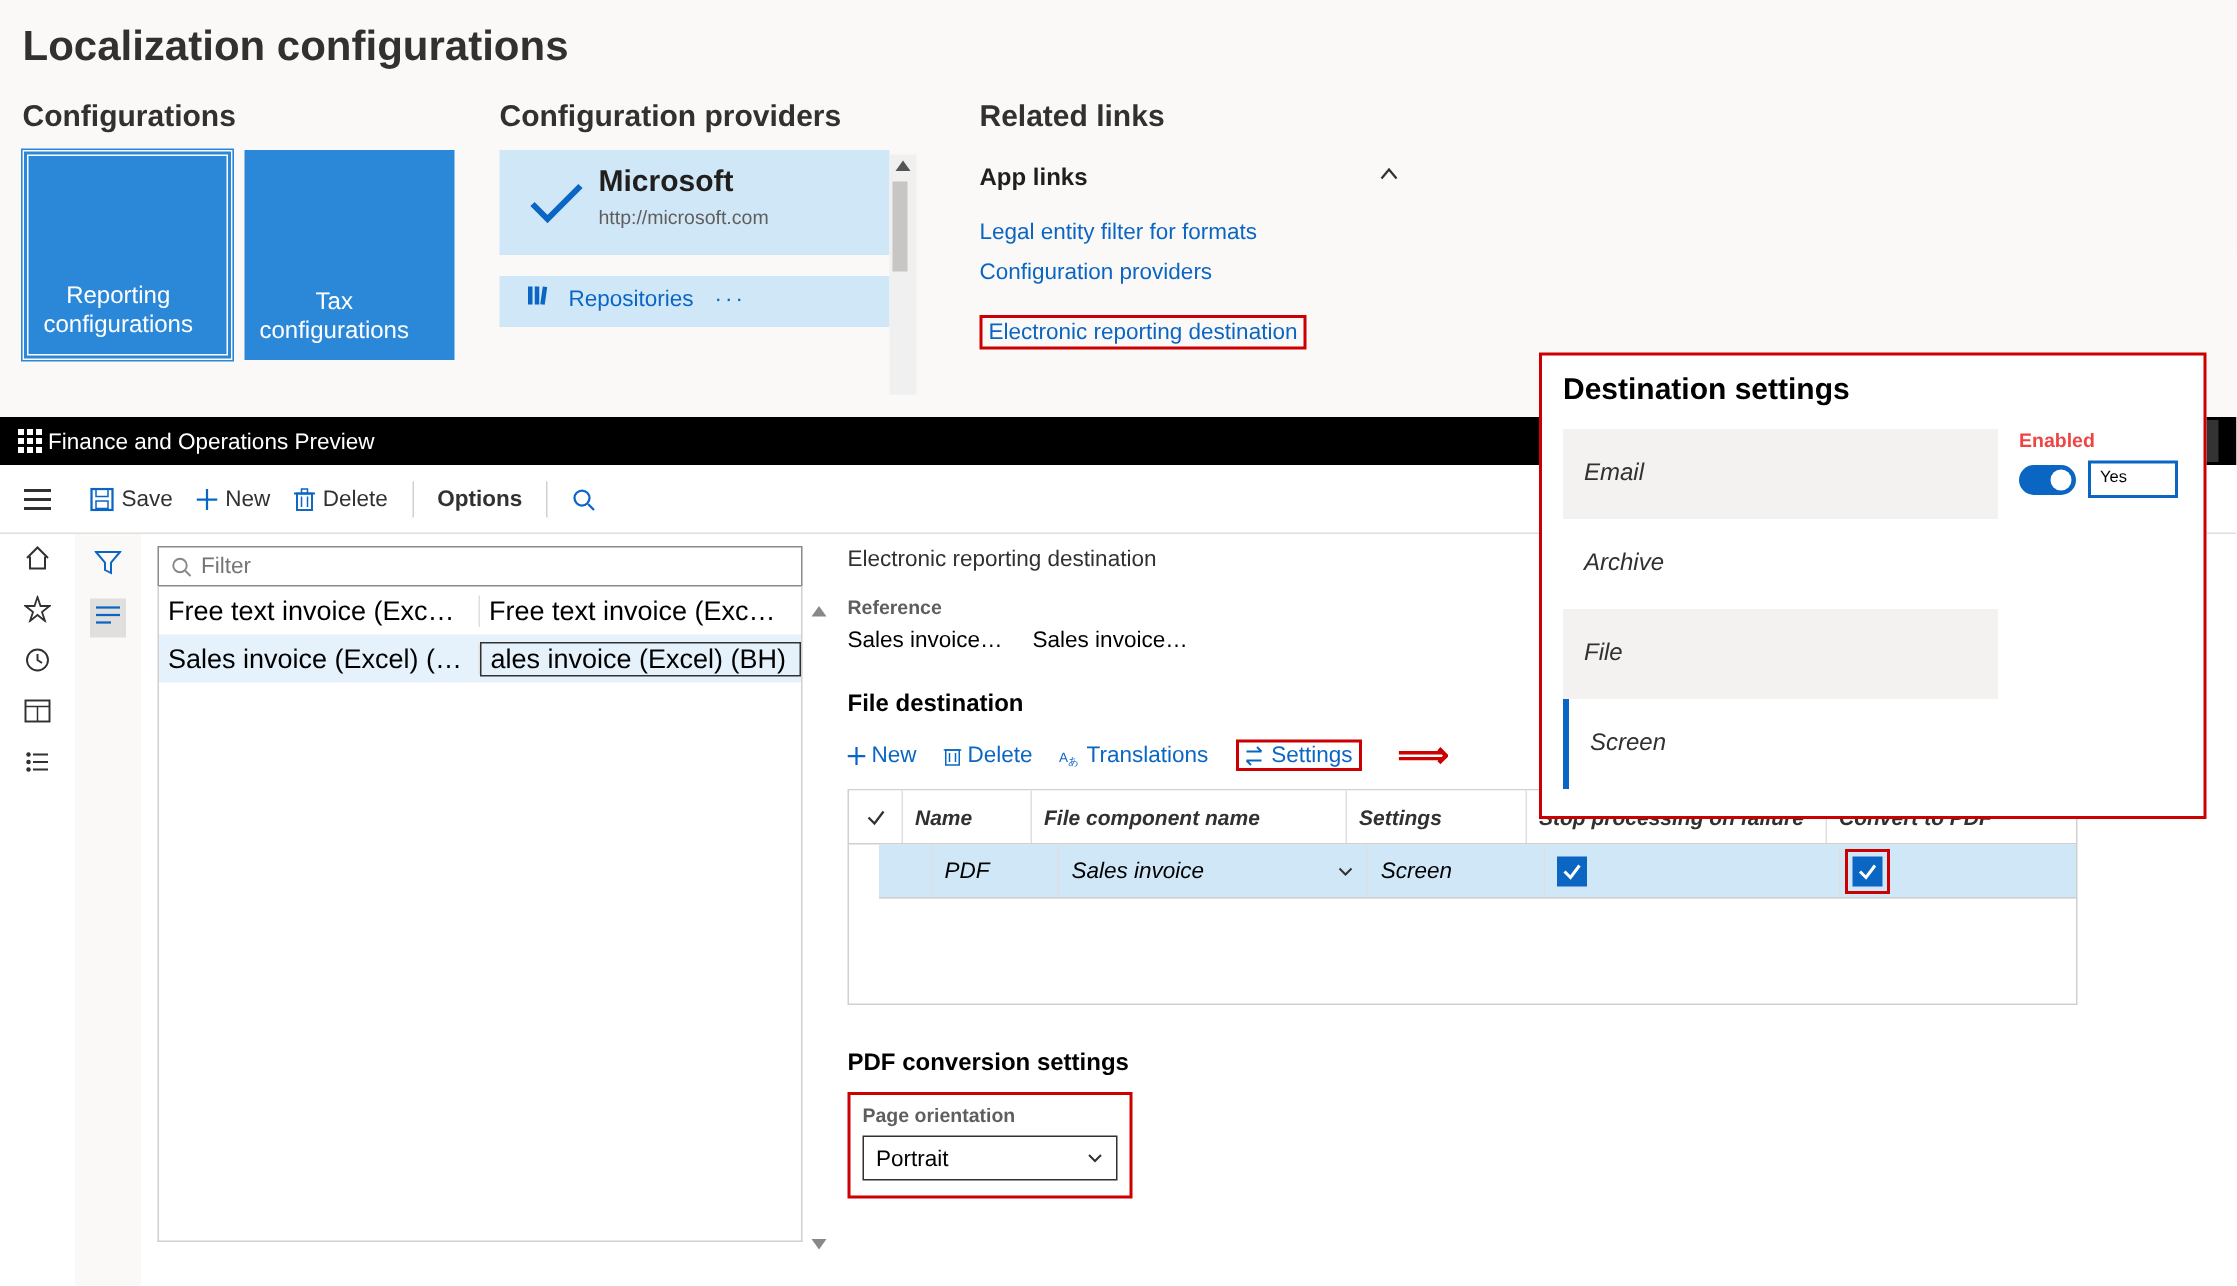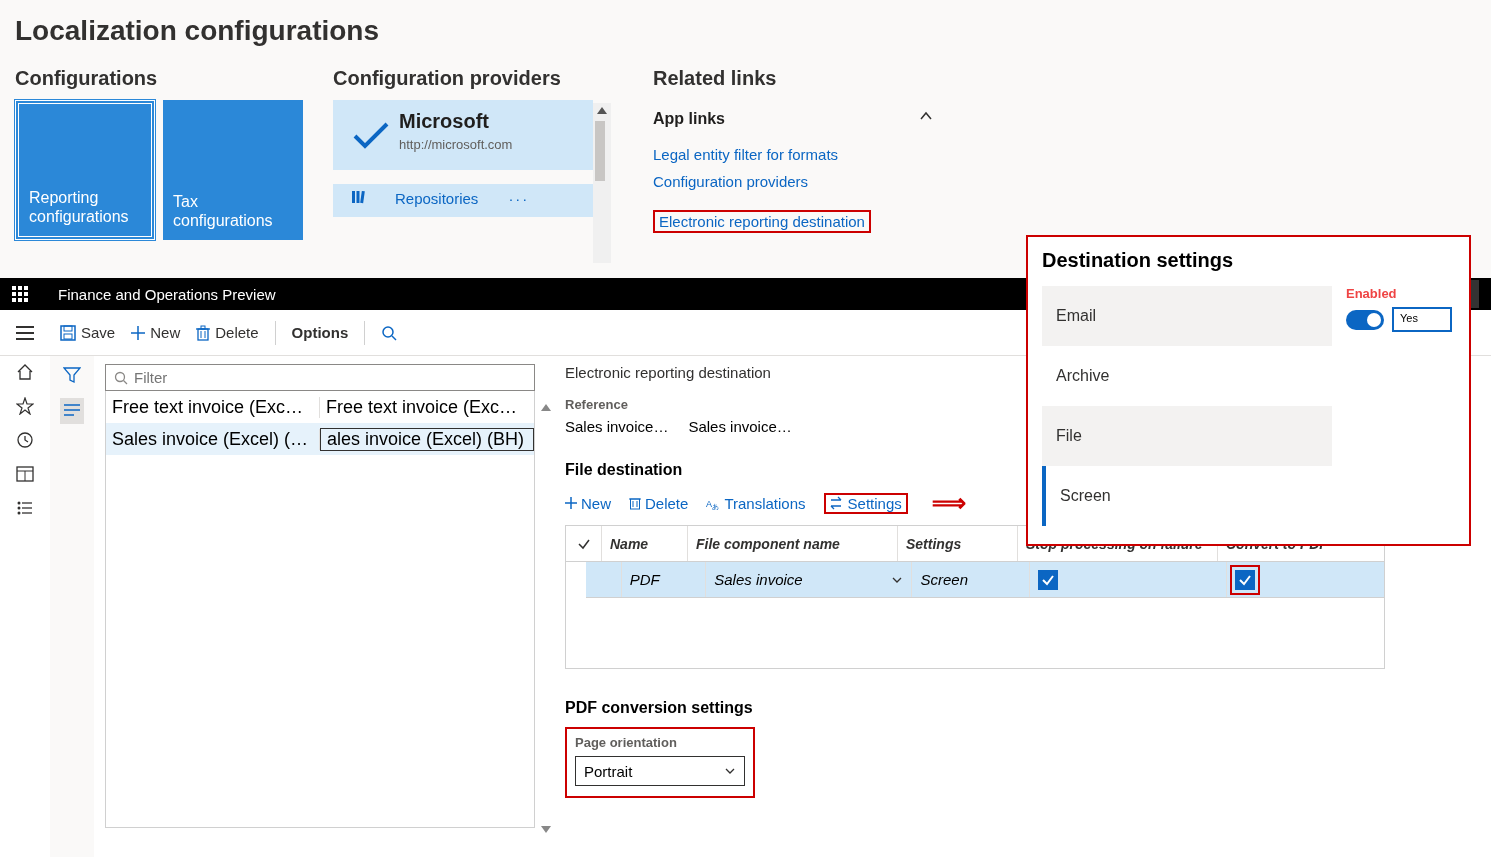--- a/index.html
+++ b/index.html
@@ -8,42 +8,42 @@
 
 .top-section { padding: 15px 15px 0 15px; background: #faf9f8; height: 278px; }
 .page-title { font-size: 28px; font-weight: 600; color: #323130; margin-bottom: 20px; }
 .top-cols { display: flex; gap: 30px; }
 
 
 .col-config h2, .col-providers h2, .col-links h2 { font-size: 20px; font-weight: 600; color: #323130; margin-bottom: 10px; }
 .tiles { display: flex; gap: 8px; }
 .tile { width: 140px; height: 140px; background: #2b88d8; color: #fff; display: flex; align-items: flex-end; padding: 10px; font-size: 16px; line-height: 1.2; position: relative; }
 .tile.active { border: 4px double #fff; outline: 1px solid #2b88d8; }
-.tile .tile-label { white-space: pre-line; }
+.tile .tile-label { white-space: pre-line; text-align: center; }
 
 
 .col-providers { position: relative; }
 .provider-box { display: flex; align-items: flex-start; padding: 10px 18px; background: #d0e7f8; width: 260px; gap: 8px; }
 .provider-check { width: 40px; height: 50px; display:flex; align-items:center; justify-content:center; }
 .provider-info { flex: 1; }
 .provider-name { font-size: 20px; font-weight: 600; color: #201f1e; }
 .provider-url { font-size: 13px; color: #605e5c; margin-top: 4px; }
-.provider-actions { display: flex; align-items: center; gap: 30px; margin-top: 14px; color: #0b66c3; font-size: 15px; background:#d0e7f8; width:260px; padding: 6px 18px 10px 18px;}
+.provider-actions { display: flex; align-items: center; gap: 14px; margin-top: 14px; color: #0b66c3; font-size: 15px; background:#d0e7f8; width:260px; padding: 6px 18px 10px 18px;}
 .prov-scroll { position:absolute; right:-18px; top:36px; height:160px; width:18px; background:#f0f0f0;}
 .prov-scroll .arrup{ width:0;height:0;border-left:5px solid transparent;border-right:5px solid transparent;border-bottom:7px solid #555; position:absolute; top:4px; left:4px;}
 .prov-scroll .thumb{ position:absolute; top:18px; left:2px; width:10px; height:60px; background:#c8c6c4;}
 
 
 .col-links h3 { font-size: 16px; font-weight: 600; color: #201f1e; margin-top: 10px; margin-bottom: 8px;}
 .col-links .app-links-header { display:flex; justify-content:space-between; align-items:center; width:280px;}
 .link-item { font-size: 15px; color: #0b66c3; margin: 10px 0; display:block; cursor:pointer; }
 .link-highlight { border: 2px solid #cc0000; display:inline-block; padding: 1px 4px; }
 
 
-.app-bar { position: absolute; top: 278px; left: 0; right: 0; height: 32px; background: #000; color: #fff; display: flex; align-items: center; padding: 0 12px; gap: 30px; }
+.app-bar { position: absolute; top: 278px; left: 0; right: 0; height: 32px; background: #000; color: #fff; display: flex; align-items: center; padding: 0 12px; gap: 4px; }
 .waffle { display:grid; grid-template-columns: repeat(3, 4px); grid-template-rows: repeat(3, 4px); gap: 2px;}
 .waffle span { width:4px; height:4px; background:#fff; }
 .app-name { font-size: 15px; }
 .search-wrap { margin-left: auto; display: flex; align-items: center; gap: 8px; background: #333; height: 28px; padding: 0 10px; font-size: 14px; width: 180px;}
 .search-wrap svg { flex-shrink:0; }
 
 
 .toolbar { position:absolute; top:310px; left:50px; right:0; height:46px; background:#fff; border-bottom:1px solid #e1dfdd; display:flex; align-items:center; padding: 0 10px; gap: 16px; }
 .tb-btn { display:flex; align-items:center; gap:5px; font-size:15px; color:#323130; cursor:pointer; }
 .tb-sep { width:1px; height:24px; background:#d0d0d0; }
@@ -103,21 +103,21 @@
 
 .pdf-section { margin-top:30px; }
 .po-box { border:2px solid #cc0000; display:inline-block; padding:6px 8px 10px 8px; }
 .po-label { font-size:13px; color:#605e5c; font-weight:600; margin-bottom:6px; }
 .po-select { border:1px solid #323130; width:170px; height:30px; display:flex; align-items:center; justify-content:space-between; padding:0 8px; font-size:15px; }
 
 
 .dest-panel { position:absolute; top:235px; right:20px; width:445px; background:#fff; border:2px solid #cc0000; padding:12px 14px 18px 14px; z-index:20;}
 .dest-title { font-size:20px; font-weight:600; margin-bottom:14px;}
 .dest-body { display:flex; }
-.dest-tabs { width:290px; display:flex; flex-direction:column; }
+.dest-tabs { width:290px; display:flex; flex-direction:column;font-style:italic; }
 .dest-tab { height:60px; display:flex; align-items:center; padding:0 14px; font-size:16px; color:#323130; cursor:pointer; }
 .dest-tab.shaded { background:#f3f2f1; }
 .dest-tab.sel { border-left:4px solid #0b66c3; font-weight:400;}
 .dest-right { flex:1; padding-left:14px; }
 .enabled-label { font-size:13px; color:#ef4444; font-weight:600; margin-bottom:6px;}
 .toggle-row { display:flex; align-items:center; gap:8px; }
 .toggle { width:38px; height:20px; background:#0b66c3; border-radius:10px; position:relative; }
 .toggle .knob { width:14px; height:14px; background:#fff; border-radius:50%; position:absolute; right:3px; top:3px; }
 .toggle-val { border:2px solid #0b66c3; padding:3px 10px 6px 6px; font-size:11px; min-width:60px;}
 </style>

